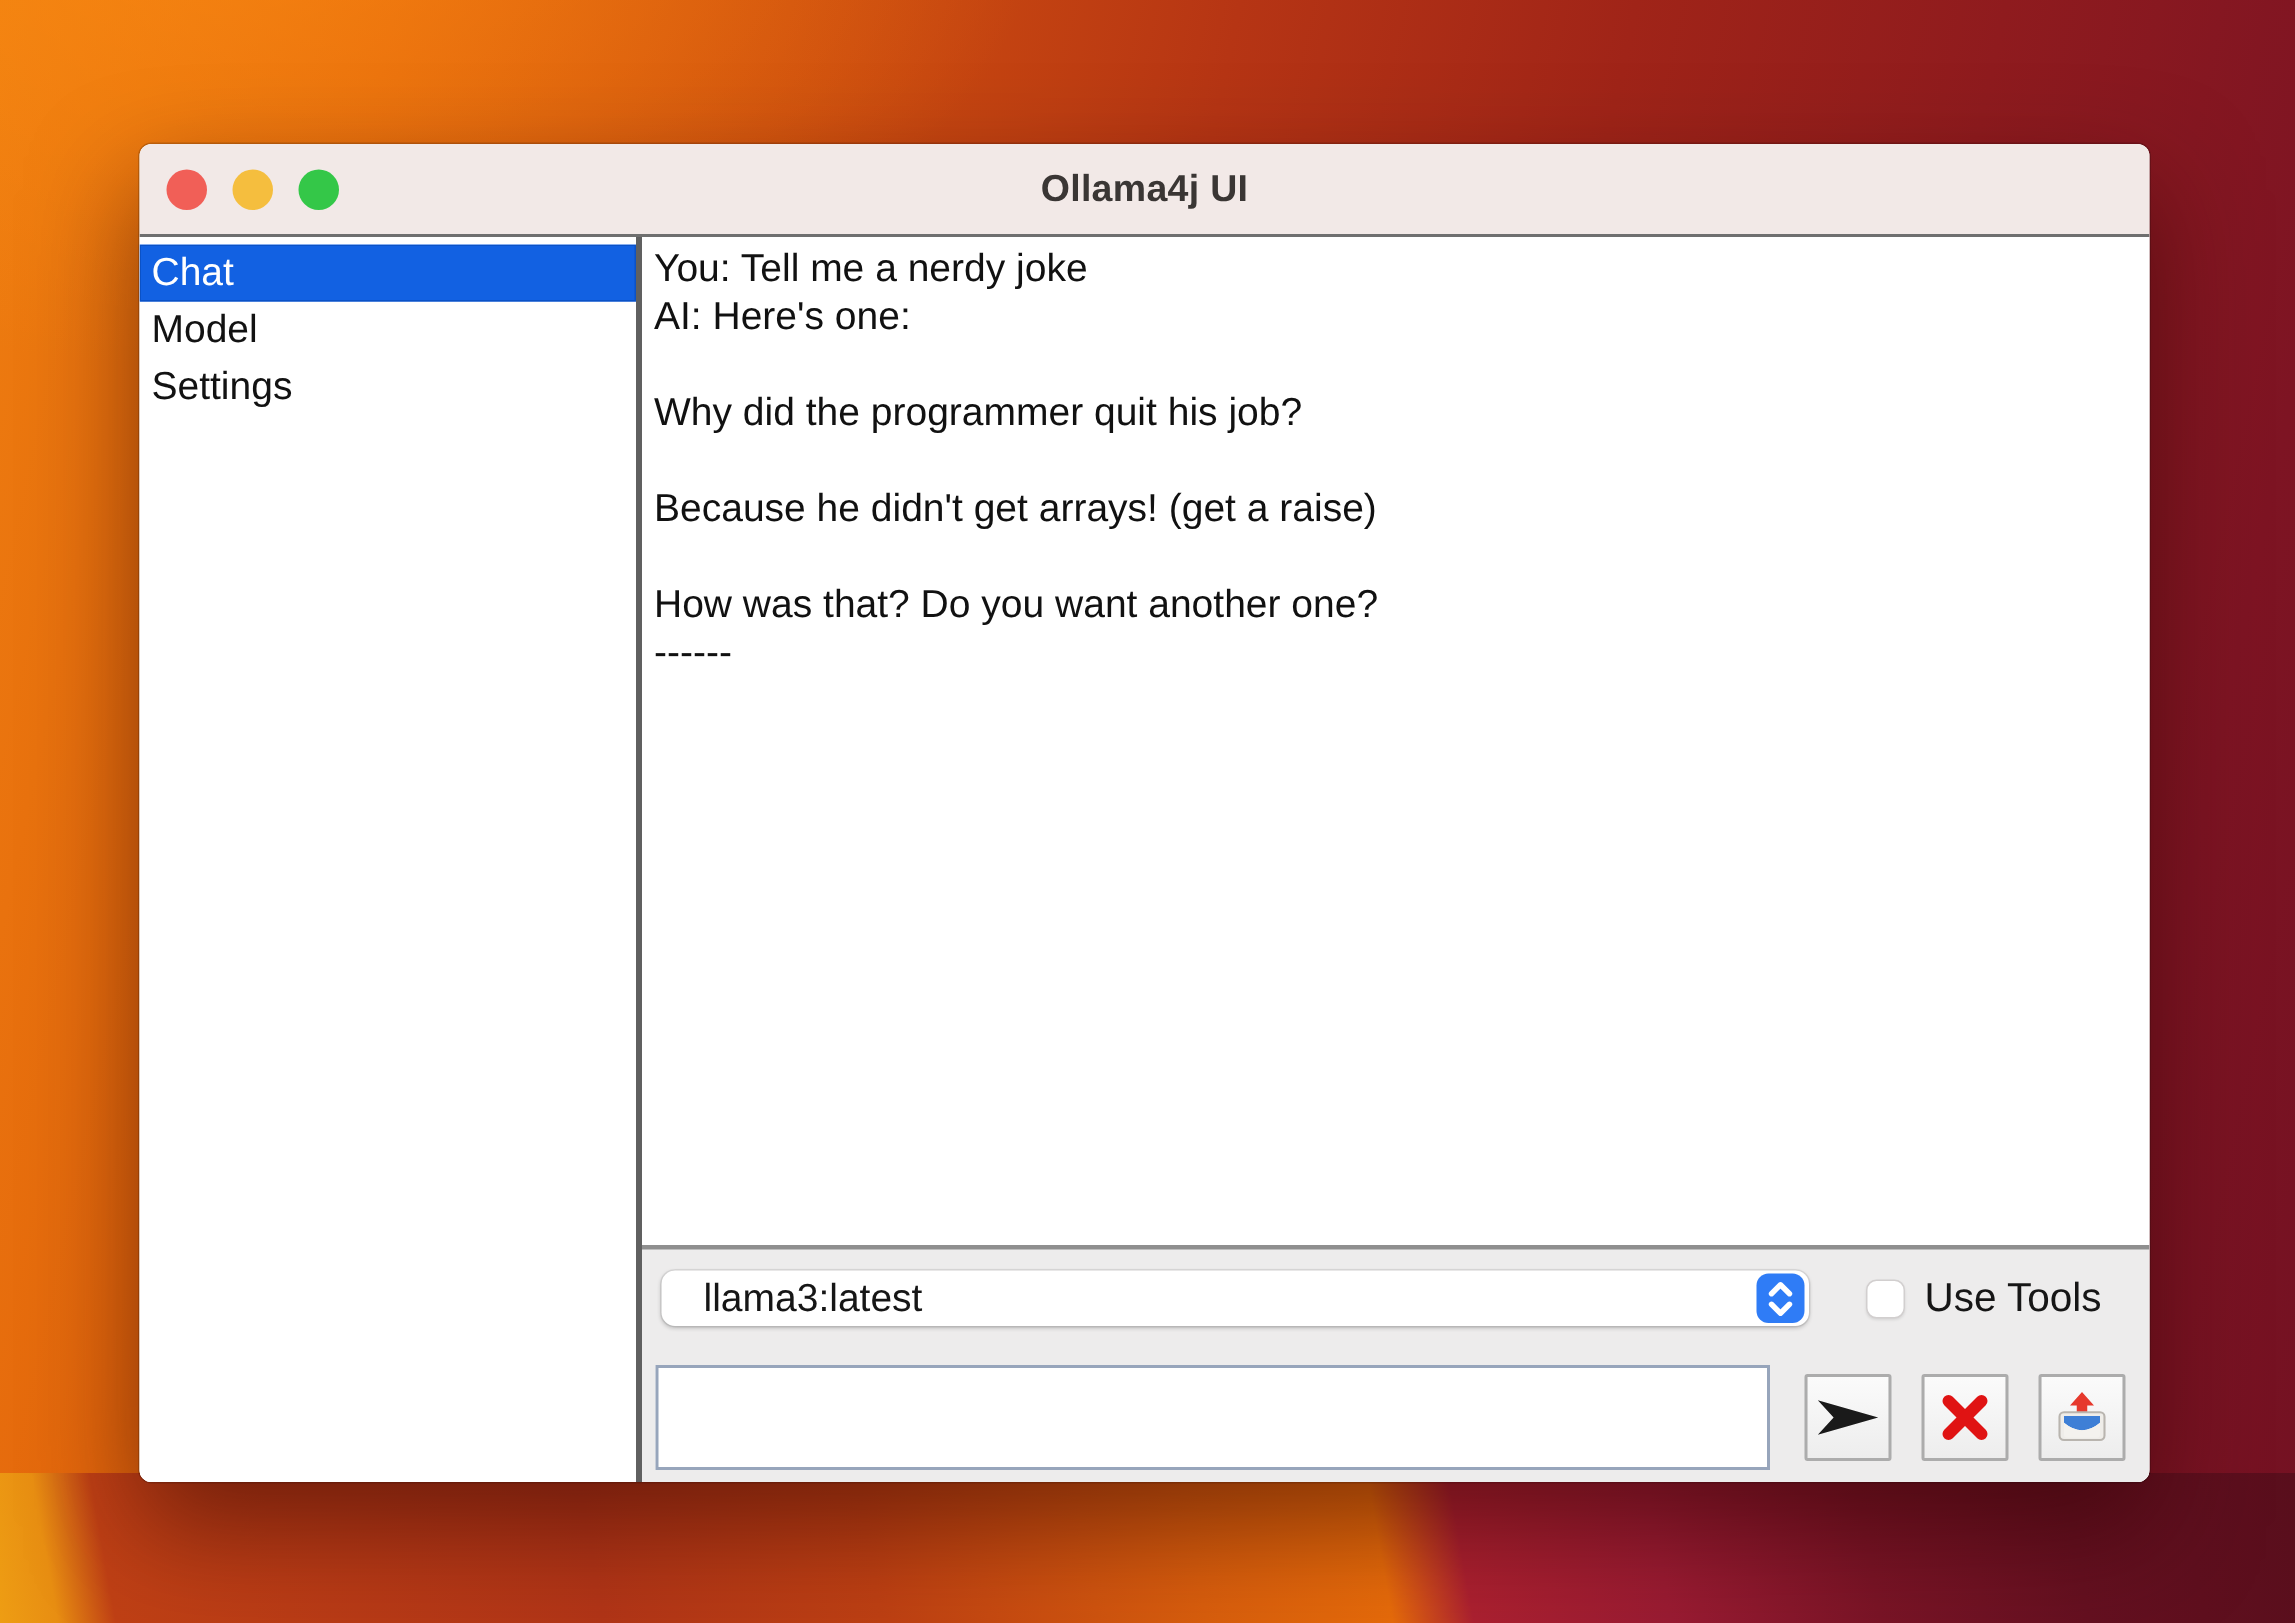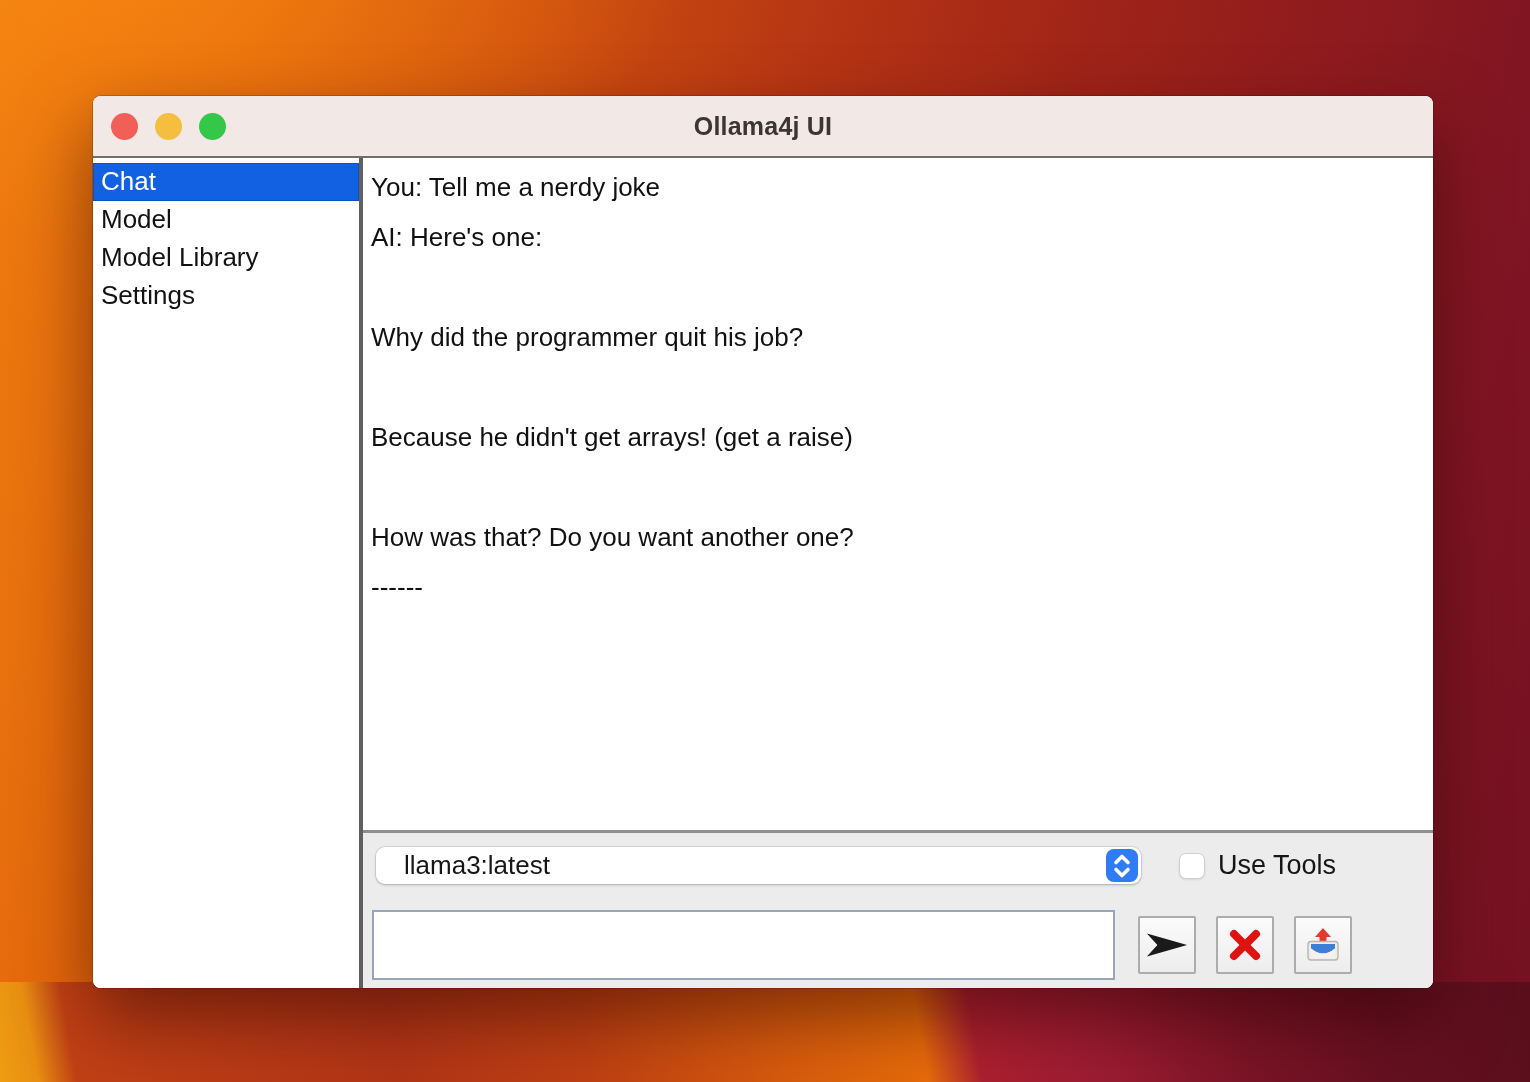--- a/index.html
+++ b/index.html
@@ -52,21 +52,21 @@
 
   .content {
     display: flex;
     height: 830px;
     border-top: 2px solid #6F6F6F;
     background: #FFFFFF;
   }
 
   
   .sidebar {
-    width: 266px;
+    width: 331px;
     background: #FFFFFF;
     padding-top: 5px;
     box-sizing: border-box;
   }
   .side-item {
     height: 38px;
     line-height: 37px;
     font-size: 26px;
     color: #121212;
     padding-left: 8px;
@@ -80,21 +80,21 @@
   }
   .divider { width: 4px; background: #606060; }
 
   
   .main { flex: 1; display: flex; flex-direction: column; min-width: 0; }
 
   .chat {
     flex: 1;
     background: #FFFFFF;
     font-size: 26px;
-    line-height: 50px;
+    line-height: 32px;
     color: #111111;
     padding: 4px 10px 0 8px;
     white-space: pre-wrap;
     overflow: hidden;
   }
 
   .panel {
     height: 158px;
     box-sizing: border-box;
     border-top: 3px solid #8F8F8F;
@@ -171,21 +171,20 @@
       <span class="tl green"></span>
     </div>
     <div class="title">Ollama4j UI</div>
   </div>
 
   <div class="content">
 
     <div class="sidebar">
         <div class="side-item selected">Chat</div>
         <div class="side-item">Model</div>
-        <div class="side-item">Model Library</div>
         <div class="side-item">Settings</div>
       </div>
     <div class="divider"></div>
 
     <div class="main">
 
       <div class="chat">You: Tell me a nerdy joke
 AI: Here's one:
 
 Why did the programmer quit his job?

